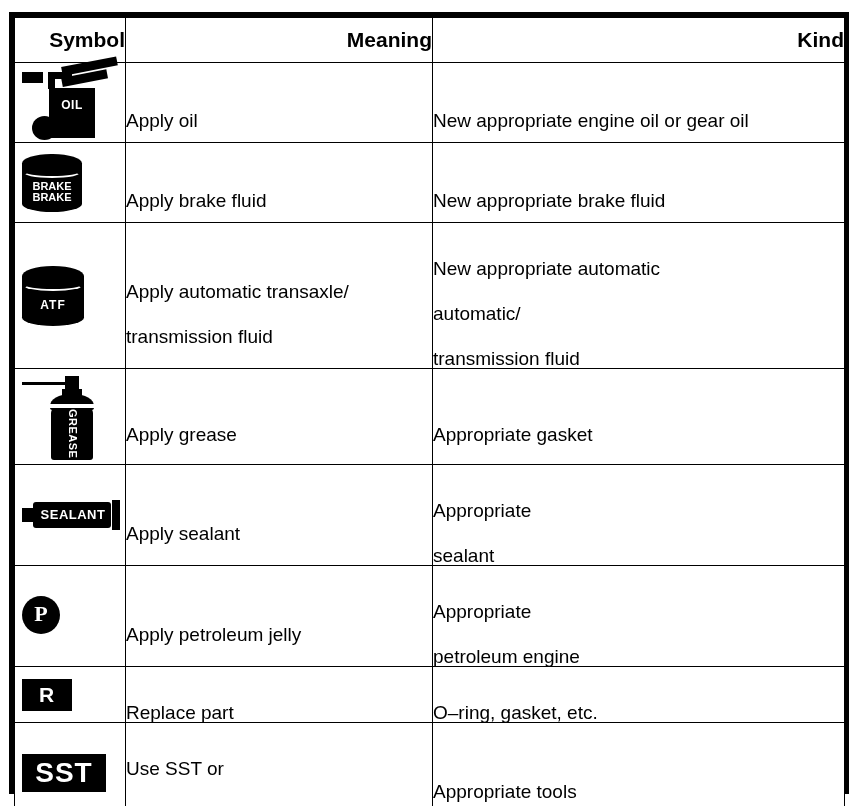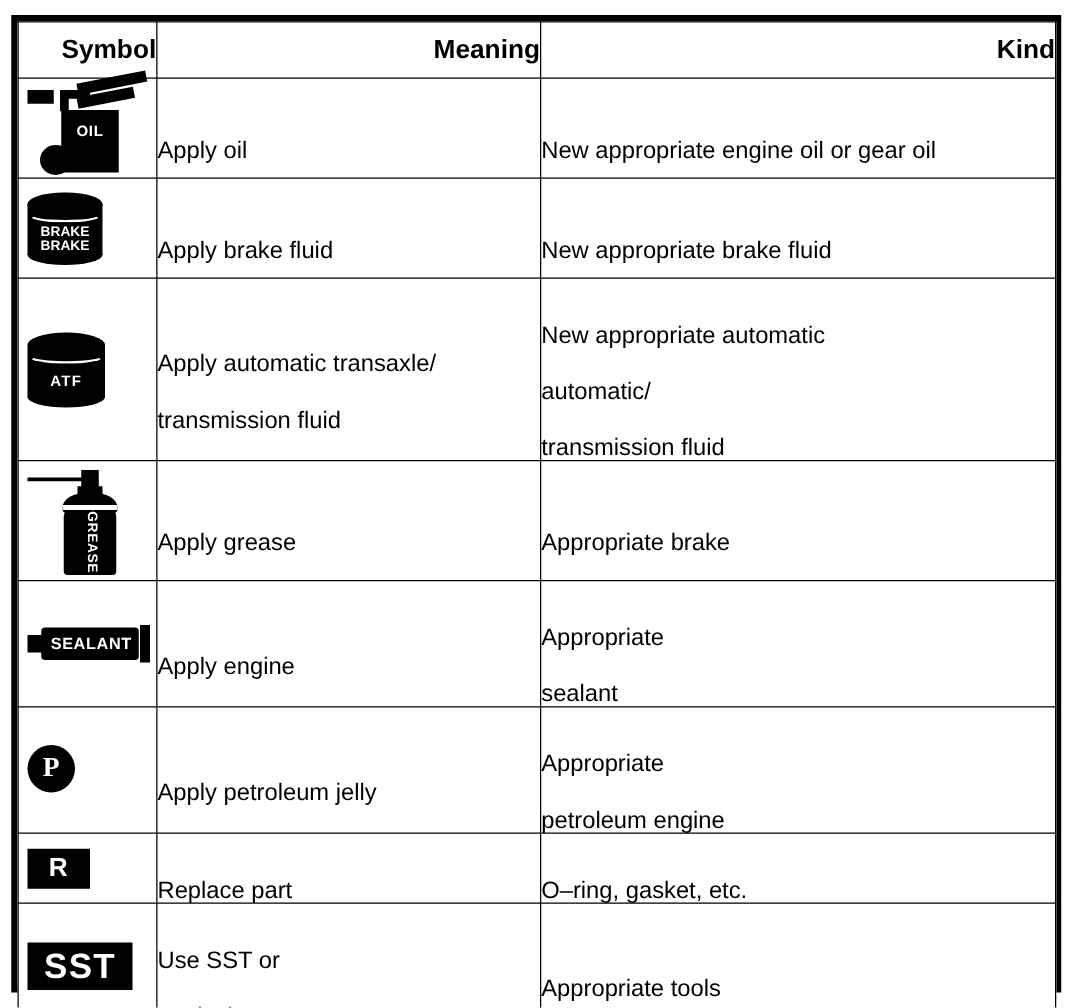--- a/index.html
+++ b/index.html
@@ -355,35 +355,35 @@
               <span class="shoulder"></span>
               <span class="gbody"></span>
               <span class="stripe"></span>
               <span class="gtxt">GREASE</span>
             </span>
           </td>
           <td class="txt">
             <span class="ln">Apply grease</span>
           </td>
           <td class="txt">
-            <span class="ln">Appropriate brake</span>
+            <span class="ln">Appropriate gasket</span>
           </td>
         </tr>
 
         <tr style="height:90px;">
           <td class="sym">
             <span class="icon ic-sealant">
               <span class="cap"></span>
               <span class="tbody"></span>
               <span class="crimp"></span>
               <span class="stxt">SEALANT</span>
             </span>
           </td>
           <td class="txt">
-            <span class="ln">Apply engine</span>
+            <span class="ln">Apply sealant</span>
           </td>
           <td class="txt">
             <span class="ln">Appropriate</span>
             <span class="ln">sealant</span>
           </td>
         </tr>
 
         <tr style="height:100px;">
           <td class="sym">
             <span class="icon ic-pjelly">

